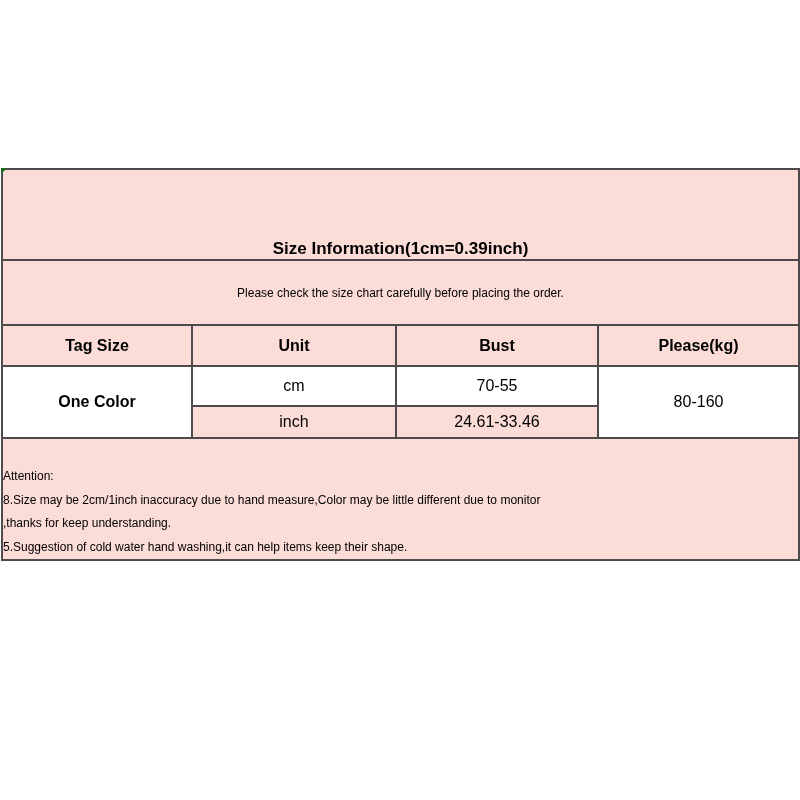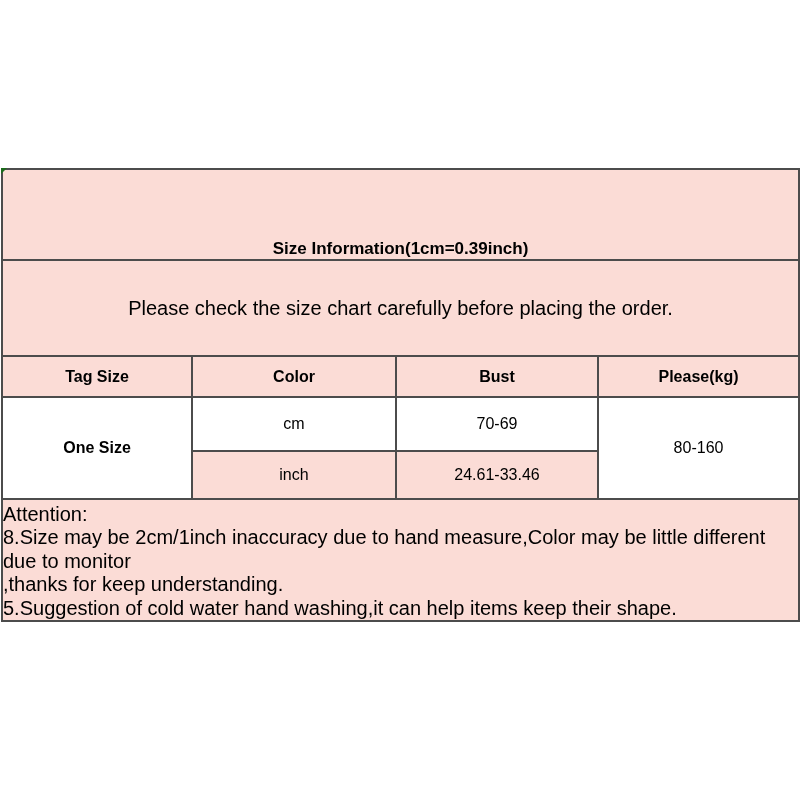--- a/index.html
+++ b/index.html
@@ -50,45 +50,45 @@
 
   .title-cell {
     height: 91px;
     vertical-align: bottom;
     text-align: center;
     font-weight: bold;
     font-size: 17px;
     padding-bottom: 2px;
   }
   .subtitle-cell {
-    height: 96px;
+    height: 65px;
     vertical-align: middle;
     text-align: center;
-    font-size: 20px;
+    font-size: 12px;
   }
   .header-cell {
     height: 41px;
     vertical-align: middle;
     text-align: center;
     font-weight: bold;
     font-size: 16px;
   }
   .val-cell {
     vertical-align: middle;
     text-align: center;
     font-size: 16px;
   }
-  .row-cm .val-cell { height: 54px; }
-  .row-inch .val-cell { height: 48px; }
+  .row-cm .val-cell { height: 40px; }
+  .row-inch .val-cell { height: 32px; }
   .tag-cell { font-weight: bold; }
   .attention-cell {
     height: 122px;
     vertical-align: bottom;
     text-align: left;
-    font-size: 20px;
+    font-size: 12px;
     line-height: 23.5px;
     padding: 2px 4px 1px 4px;
   }
 </style>
 </head>
 <body>
 
 <div class="sheet">
   <div class="corner-artifact"></div>
   <table class="size-table">
@@ -100,28 +100,28 @@
     </colgroup>
     <tbody>
         <tr>
       <td colspan="4" class="pink title-cell">Size Information(1cm=0.39inch)</td>
     </tr>
     <tr>
       <td colspan="4" class="pink subtitle-cell">Please check the size chart carefully before placing the order.</td>
     </tr>
     <tr>
       <th class="pink header-cell">Tag Size</th>
-      <th class="pink header-cell">Color</th>
+      <th class="pink header-cell">Unit</th>
       <th class="pink header-cell">Bust</th>
       <th class="pink header-cell">Please(kg)</th>
     </tr>
     <tr class="row-cm">
-      <td rowspan="2" class="white-bg val-cell tag-cell">One Size</td>
+      <td rowspan="2" class="white-bg val-cell tag-cell">One Color</td>
       <td class="white-bg val-cell">cm</td>
-      <td class="white-bg val-cell">70-69</td>
+      <td class="white-bg val-cell">70-55</td>
       <td rowspan="2" class="white-bg val-cell">80-160</td>
     </tr>
     <tr class="row-inch">
       <td class="pink val-cell">inch</td>
       <td class="pink val-cell">24.61-33.46</td>
     </tr>
     <tr>
       <td colspan="4" class="pink attention-cell">
         <div>Attention:</div>
         <div>8.Size may be 2cm/1inch inaccuracy due to hand measure,Color may be little different due to monitor</div>

